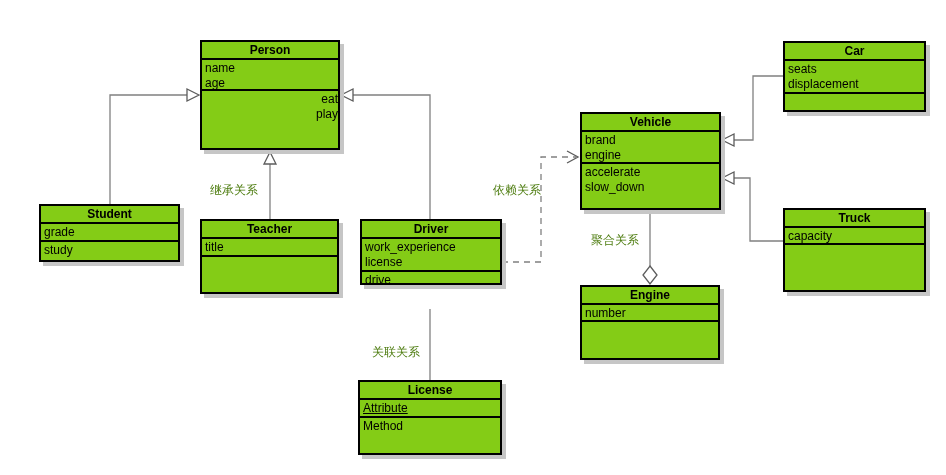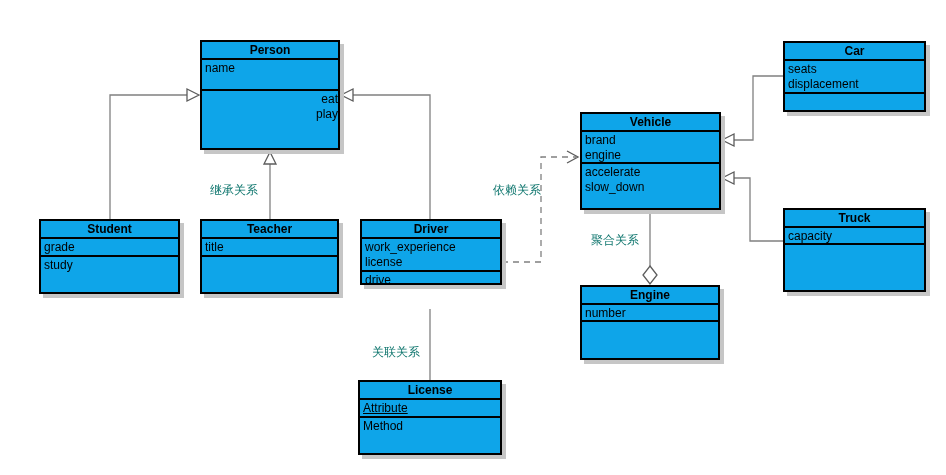--- a/index.html
+++ b/index.html
@@ -15,21 +15,21 @@
     position: absolute;
     left: 0; top: 0;
     width: 946px; height: 475px;
     z-index: 1;
   }
   .uml-class {
     position: absolute;
     z-index: 2;
     box-sizing: border-box;
     border: 2px solid #000000;
-    background: #0ea5e9;
+    background: #84cc16;
     box-shadow: 4px 4px 0 0 #c6c6c6;
     font-size: 12px;
     color: #000000;
   }
   .uml-title {
     box-sizing: border-box;
     height: 18px;
     border-bottom: 2px solid #000000;
     font-weight: bold;
     text-align: center;
@@ -42,21 +42,21 @@
     border-bottom: 2px solid #000000;
     padding: 1px 0 0 3px;
     overflow: hidden;
   }
   .uml-section.last { border-bottom: none; }
   .uml-row { line-height: 15px; white-space: nowrap; }
   .edge-label {
     position: absolute;
     z-index: 3;
     font-size: 12px;
-    color: #0f766e;
+    color: #4d7c0f;
     line-height: 14px;
     white-space: nowrap;
   }
 </style>
 </head>
 <body>
 
 <div id="canvas">
 
   <svg id="edges" viewBox="0 0 946 475" xmlns="http://www.w3.org/2000/svg">
@@ -98,28 +98,29 @@
     <g stroke="#808080" fill="none" stroke-width="1.3">
       <polyline points="783,241 750,241 750,178 734,178"></polyline>
       <polygon points="722,178 734,172 734,184" fill="#ffffff" stroke="#5c5c5c"></polygon>
     </g>
   </svg>
 
   <div class="uml-class" style="left:200px; top:40px; width:140px; height:110px;">
     <div class="uml-title">Person</div>
     <div class="uml-section" style="height:31px;">
       <div class="uml-row">name</div>
+      <div class="uml-row">age</div>
     </div>
     <div class="uml-section last" style="height:57px;text-align:right;">
       <div class="uml-row">eat</div>
       <div class="uml-row">play</div>
     </div>
   </div>
 
-  <div class="uml-class" style="left:39px; top:219px; width:141px; height:75px;">
+  <div class="uml-class" style="left:39px; top:204px; width:141px; height:58px;">
     <div class="uml-title">Student</div>
     <div class="uml-section" style="height:18px;">
       <div class="uml-row">grade</div>
     </div>
     <div class="uml-section last" style="height:37px;">
       <div class="uml-row">study</div>
     </div>
   </div>
 
   <div class="uml-class" style="left:200px; top:219px; width:139px; height:75px;">

